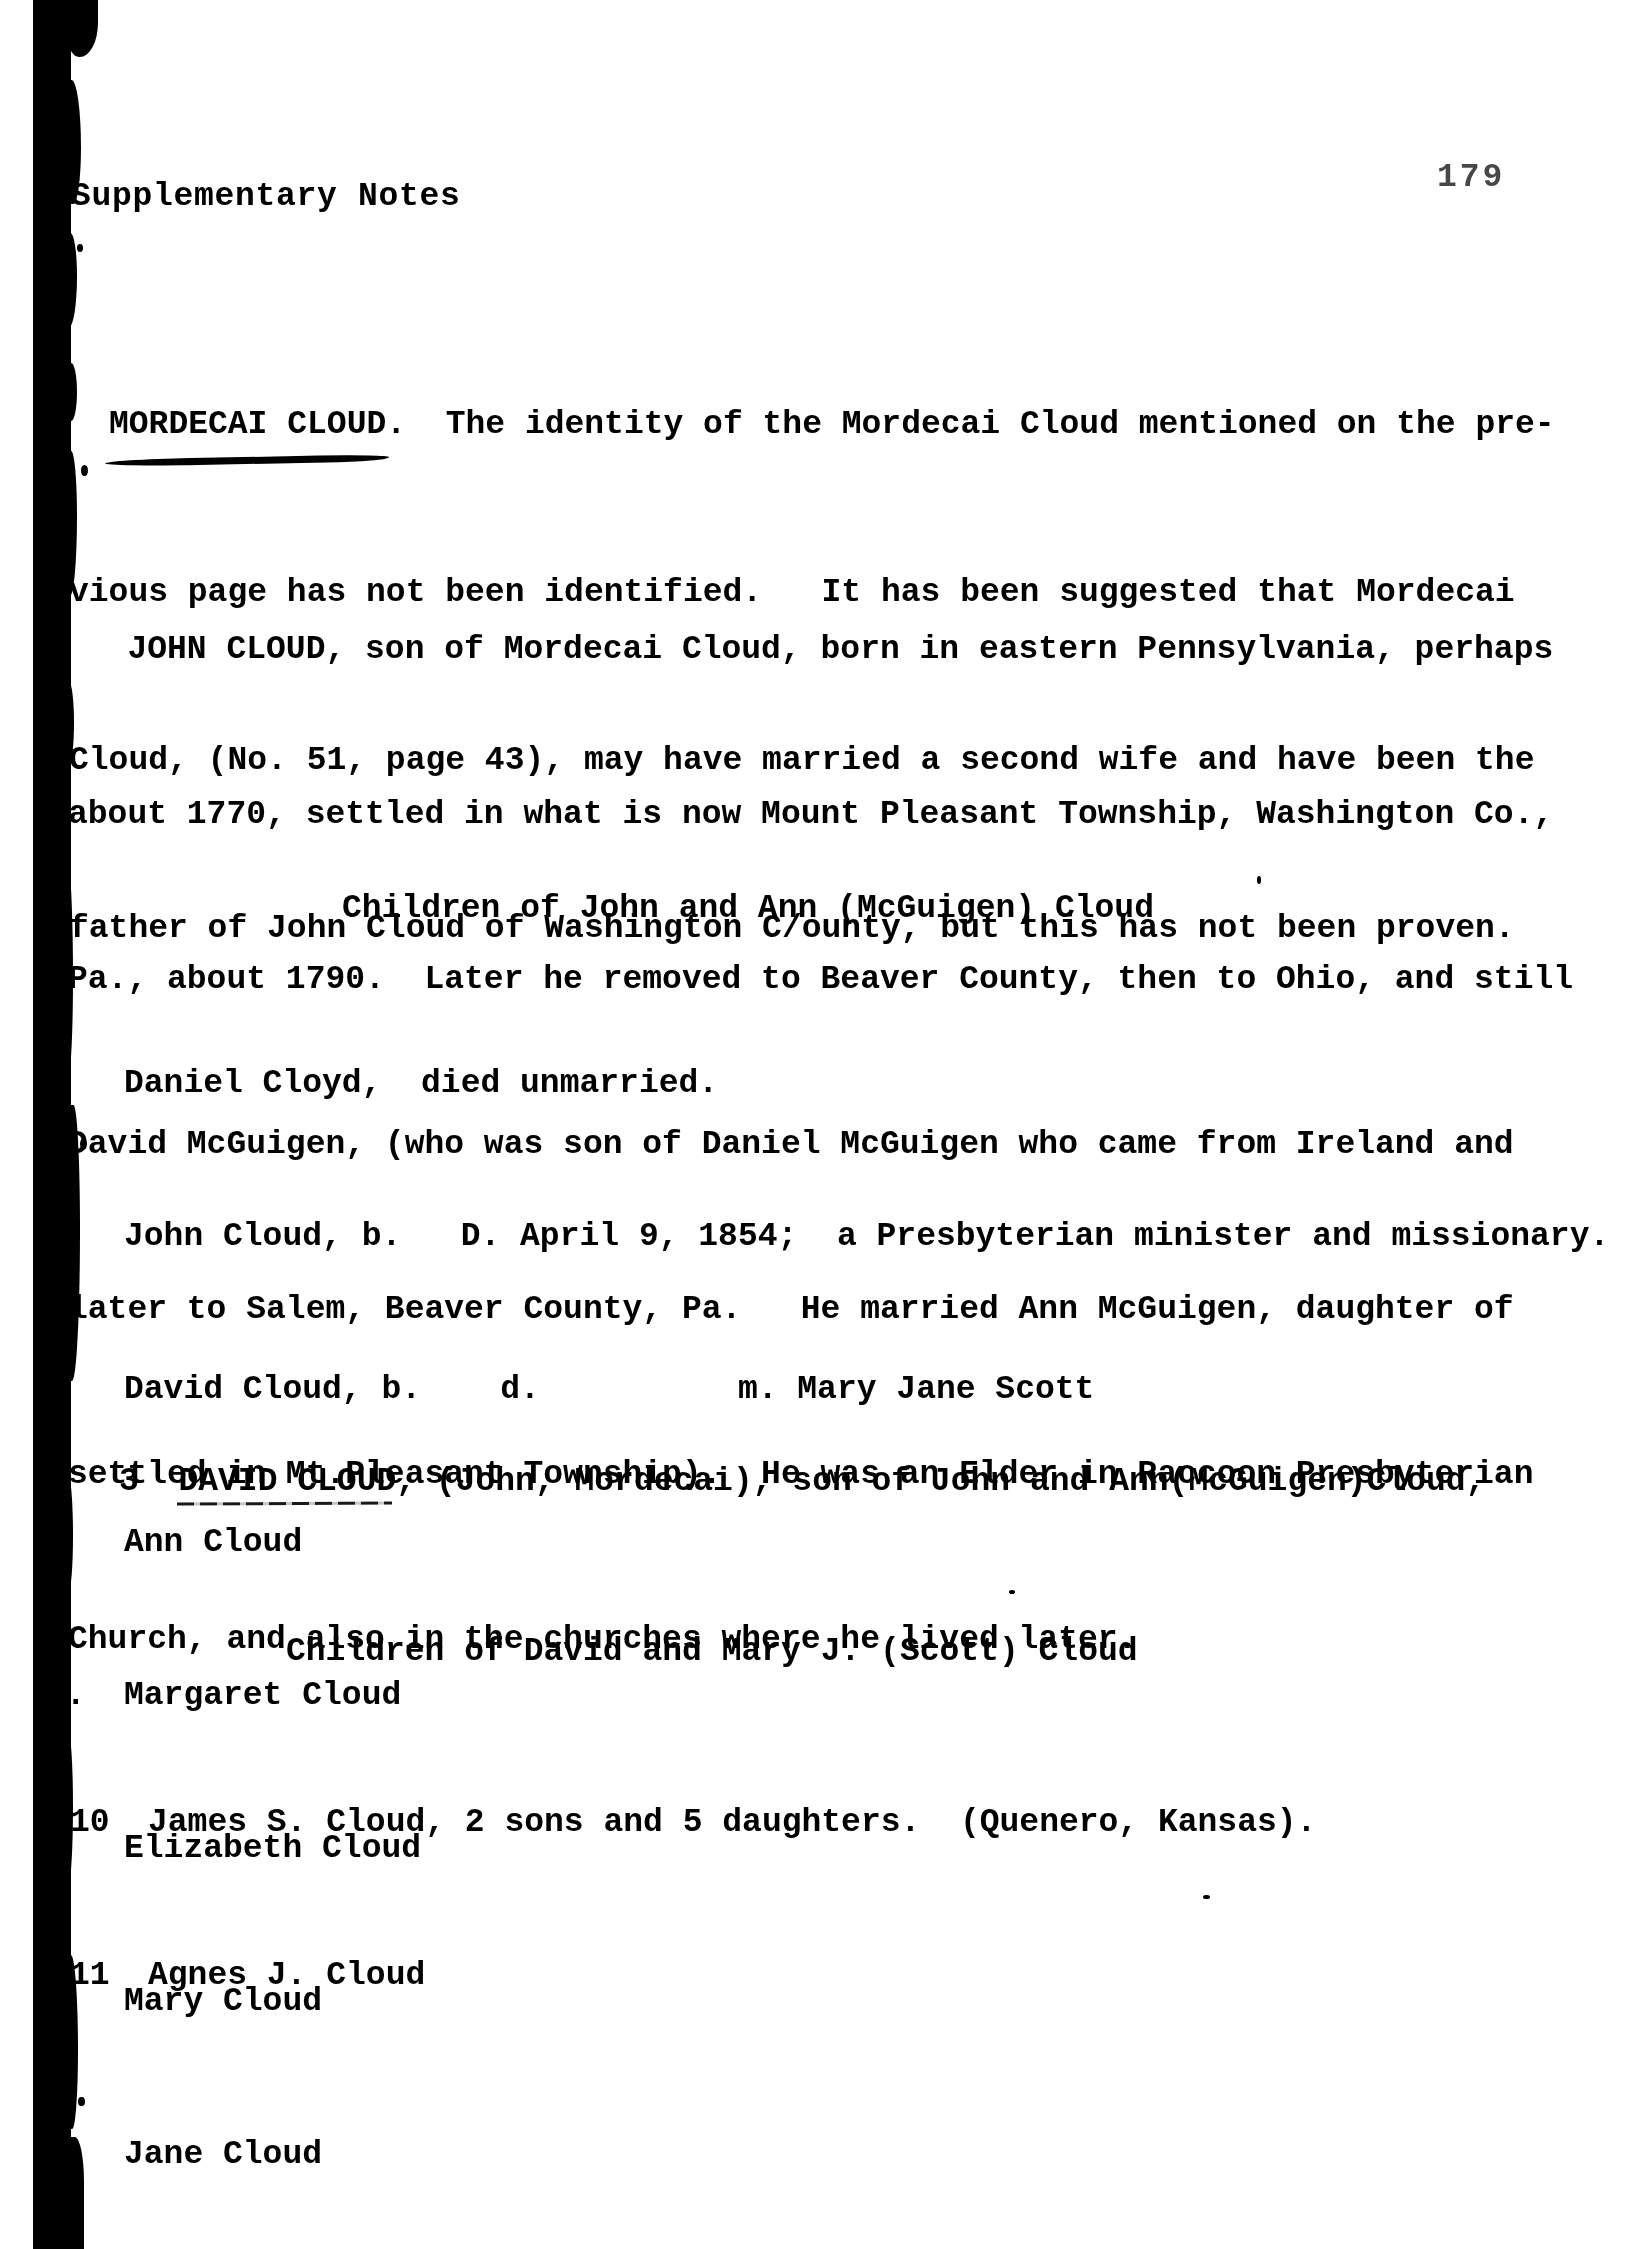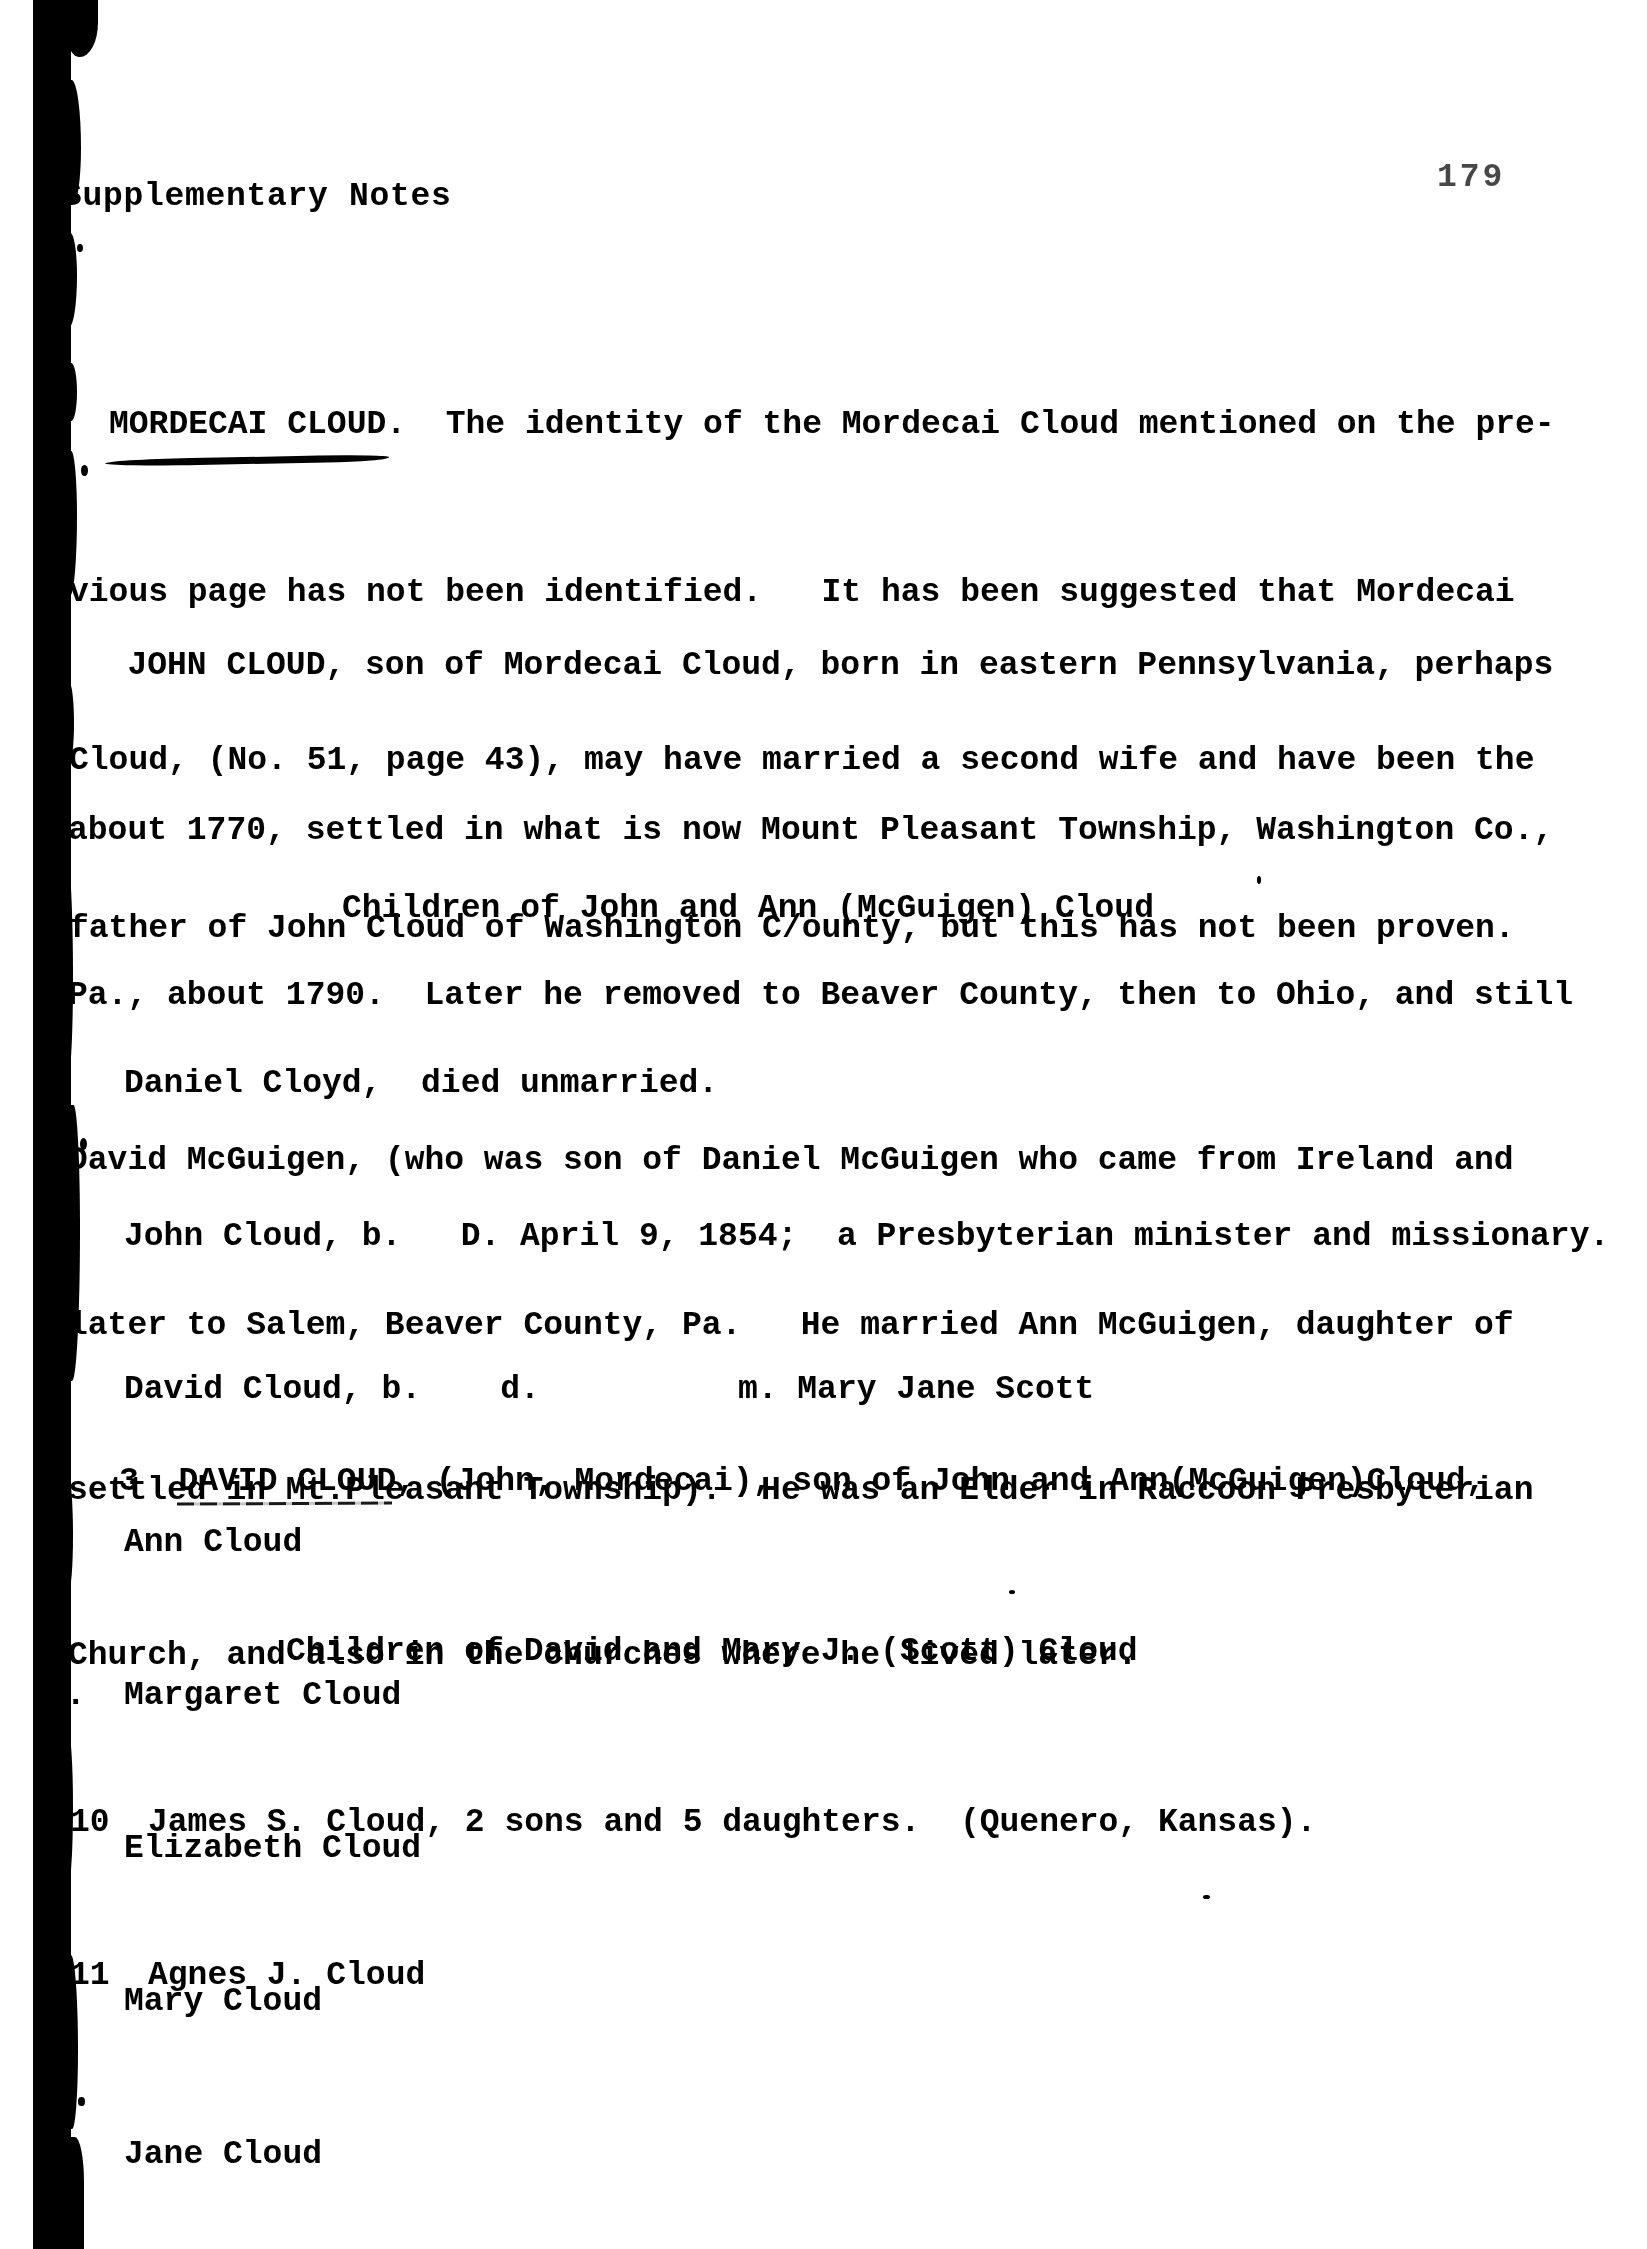--- a/index.html
+++ b/index.html
@@ -72,31 +72,31 @@
     <div class="band" style="left:65px;top:1955px;width:13px;height:174px;border-radius:0 55% 45% 0;"></div>
     <div class="band" style="left:61px;top:2137px;width:23px;height:113px;border-radius:0 40% 0 0;"></div>
     <div class="speck" style="left:81px;top:465px;width:6.5px;height:11px;"></div>
     <div class="speck" style="left:77px;top:244px;width:5.8px;height:8px;"></div>
     <div class="speck" style="left:80px;top:1138px;width:7.3px;height:12.4px;"></div>
     <div class="speck" style="left:78px;top:2097px;width:6.5px;height:9.4px;"></div>
     <div class="speck" style="left:1257px;top:876px;width:4.4px;height:8px;"></div>
     <div class="speck" style="left:1009px;top:1590px;width:5.8px;height:3.6px;"></div>
     <div class="speck" style="left:1203px;top:1895px;width:6.5px;height:4.4px;"></div>
 
-    <div class="line title" style="left:62px;top:180px;">Supplementary Notes</div>
+    <div class="line title" style="left:71px;top:180px;">Supplementary Notes</div>
     <div class="line pageno" style="left:1437px;top:161px;">179</div>
 
     <div class="block" style="left:69px;top:285px;line-height:56px;">
       <span class="bline"><span style="display:inline-block;width:40px;"> </span><span class="u-heavy">MORDECAI CLOUD.</span><span>  The identity of the Mordecai Cloud mentioned on the pre-</span></span>
       <span class="bline">vious page has not been identified.   It has been suggested that Mordecai</span>
       <span class="bline">Cloud, (No. 51, page 43), may have married a second wife and have been the</span>
       <span class="bline">father of John Cloud of Washington C/ounty, but this has not been proven.</span>
     </div>
 
-    <div class="block" style="left:68px;top:528px;line-height:55px;">
+    <div class="block" style="left:68px;top:512px;line-height:55px;">
       <span class="bline">   JOHN CLOUD, son of Mordecai Cloud, born in eastern Pennsylvania, perhaps</span>
       <span class="bline">about 1770, settled in what is now Mount Pleasant Township, Washington Co.,</span>
       <span class="bline">Pa., about 1790.  Later he removed to Beaver County, then to Ohio, and still</span>
       <span class="bline">David McGuigen, (who was son of Daniel McGuigen who came from Ireland and</span>
       <span class="bline">later to Salem, Beaver County, Pa.   He married Ann McGuigen, daughter of</span>
       <span class="bline">settled in Mt.Pleasant Township).  He was an Elder in Raccoon Presbyterian</span>
       <span class="bline">Church, and also in the churches where he lived later.</span>
     </div>
 
     <div class="hline" style="left:342px;top:892px;">Children of John and Ann (McGuigen) Cloud</div>

